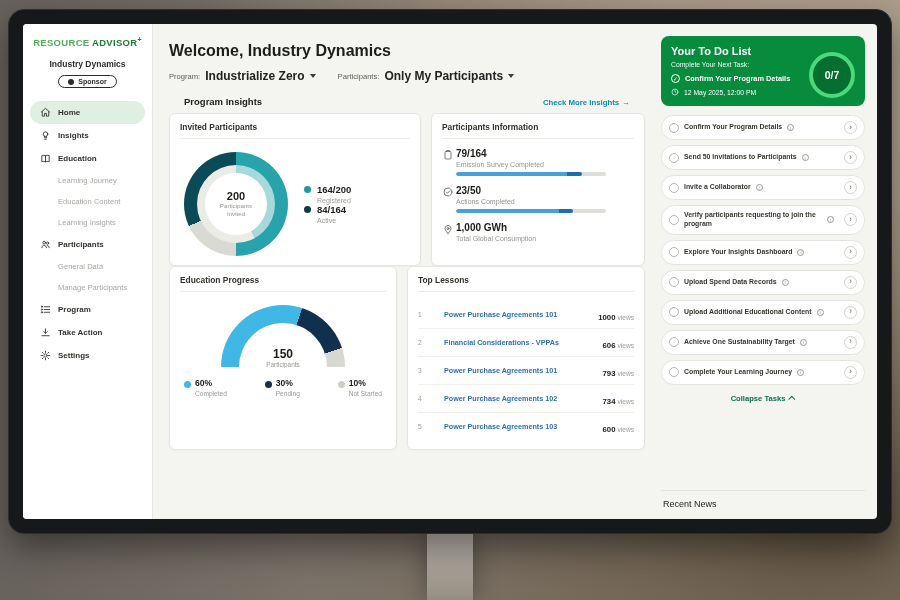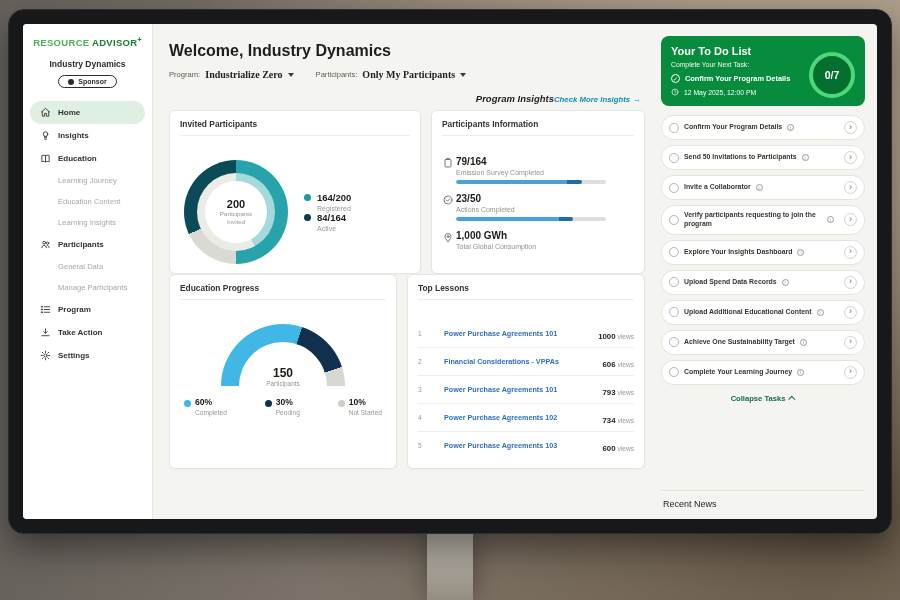--- a/index.html
+++ b/index.html
@@ -32,30 +32,30 @@
   .nav-item svg { width:11px; height:11px; stroke:#3a3a34; fill:none; stroke-width:2; stroke-linecap:round; stroke-linejoin:round; flex-shrink:0; }
   .nav-item.active { background:#dff0e2; }
   .nav-item.sub { padding-left:28px; height:21px; color:#a8a8a2; font-weight:normal; font-size:7.6px; }
 
   
   .main { flex:1; padding:10px 14px 6px 16px; min-width:0; }
   .page-title { font-size:16px; font-weight:bold; color:#1d1d1a; margin:8px 0 9px; }
   .filters { display:flex; gap:22px; align-items:center; }
   .f-group { display:flex; align-items:center; gap:5px; }
   .f-label { font-size:7.6px; color:#5d5d58;text-align:right; }
-  .f-value { display:flex; align-items:center; background:none; border:none; font-family:Liberation Serif, serif;
-    font-size:10px; font-weight:bold; color:#222; cursor:pointer;text-align:right; }
+  .f-value { display:flex; align-items:center; background:none; border:none; font-family:Liberation Sans, sans-serif;
+    font-size:12px; font-weight:bold; color:#222; cursor:pointer;text-align:right; }
   .chev { width:0; height:0; border-left:3px solid transparent; border-right:3px solid transparent; border-top:4px solid #3c3c38; margin-left:5px; }
-  .section-header { display:flex; justify-content:flex-end; align-items:baseline; margin:13px 4px 6px;font-style:italic; }
+  .section-header { display:flex; justify-content:space-between; align-items:baseline; margin:13px 15px 6px; }
   .section-title { font-size:9.5px; font-weight:bold; color:#1d1d1a; }
   .section-link { font-size:7.8px; font-weight:bold; color:#0d8fb0; text-decoration:none; cursor:pointer; }
   .section-link .arr { margin-left:3px; }
   .cards-row { display:flex; gap:10px; }
   .card { background:#fff; border:1px solid #e6e6e1; border-radius:6px; padding:8px 10px 9px; box-shadow:0 1px 2px rgba(0,0,0,.03); }
-  .card-title { font-size:8.4px; font-weight:bold; color:#33332e; padding-bottom:6px; border-bottom:1px solid #ededE8; margin-bottom:20px; }
+  .card-title { font-size:8.4px; font-weight:bold; color:#33332e; padding-bottom:6px; border-bottom:1px solid #ededE8; margin-bottom:9px; }
 
   
   .card-invited { width:252px; min-height:152px; }
   .invited-body { display:flex; align-items:center; gap:16px; padding:4px 0 0 4px; }
   .donut { position:relative; width:104px; height:104px; border-radius:50%;
     background:conic-gradient(#29a3ab 0 50%, #dadad4 50% 68%, #0b4b58 68% 100%);
     display:flex; align-items:center; justify-content:center; }
   .donut-ring2 { position:absolute; inset:13px; border-radius:50%;
     background:conic-gradient(#a6d9db 0 42%, #ececE7 42% 100%); }
   .donut-hole { position:relative; width:62px; height:62px; background:#fff; border-radius:50%;

